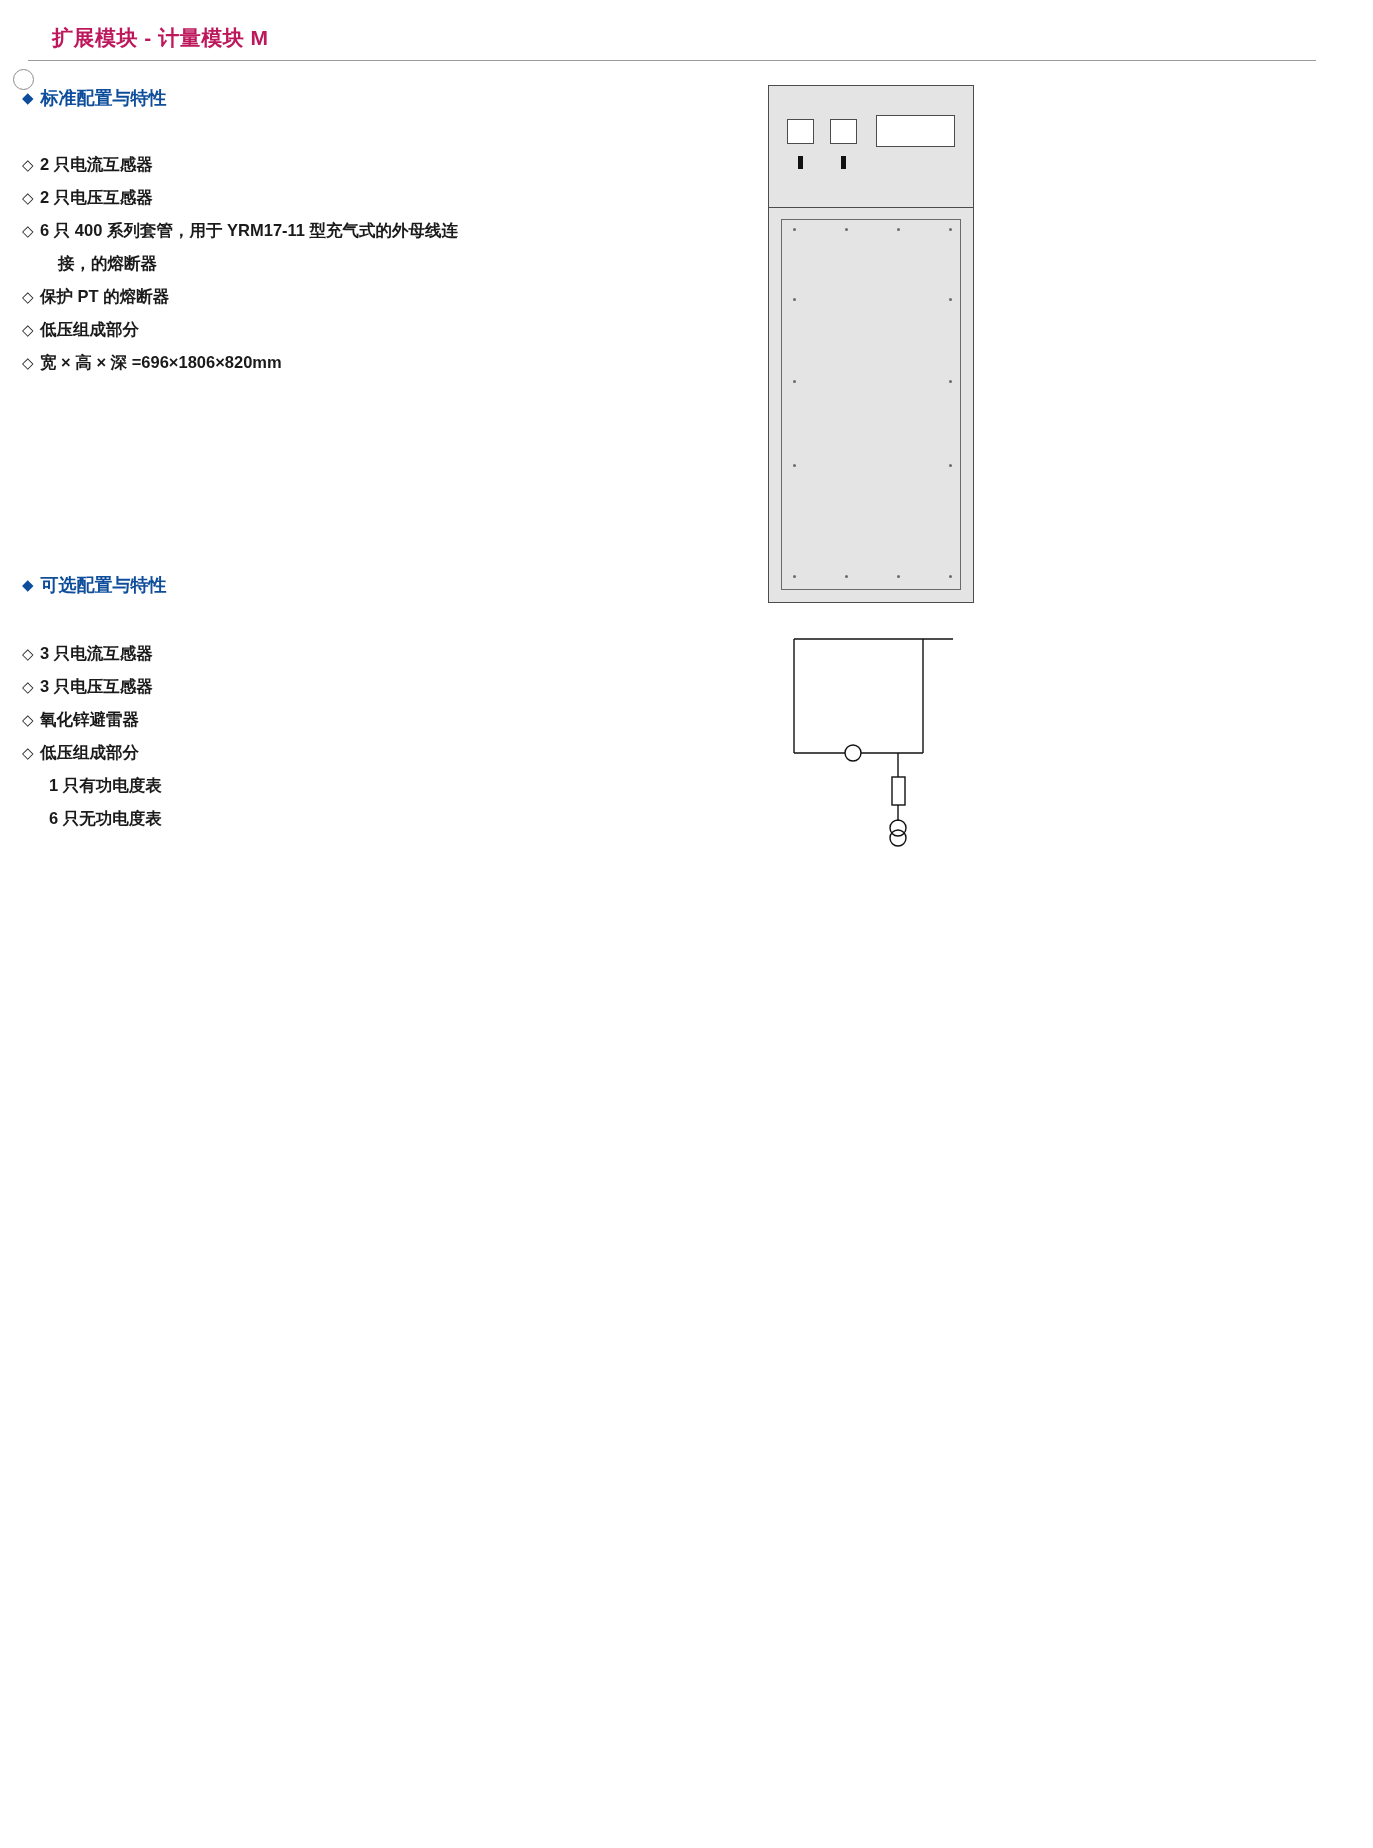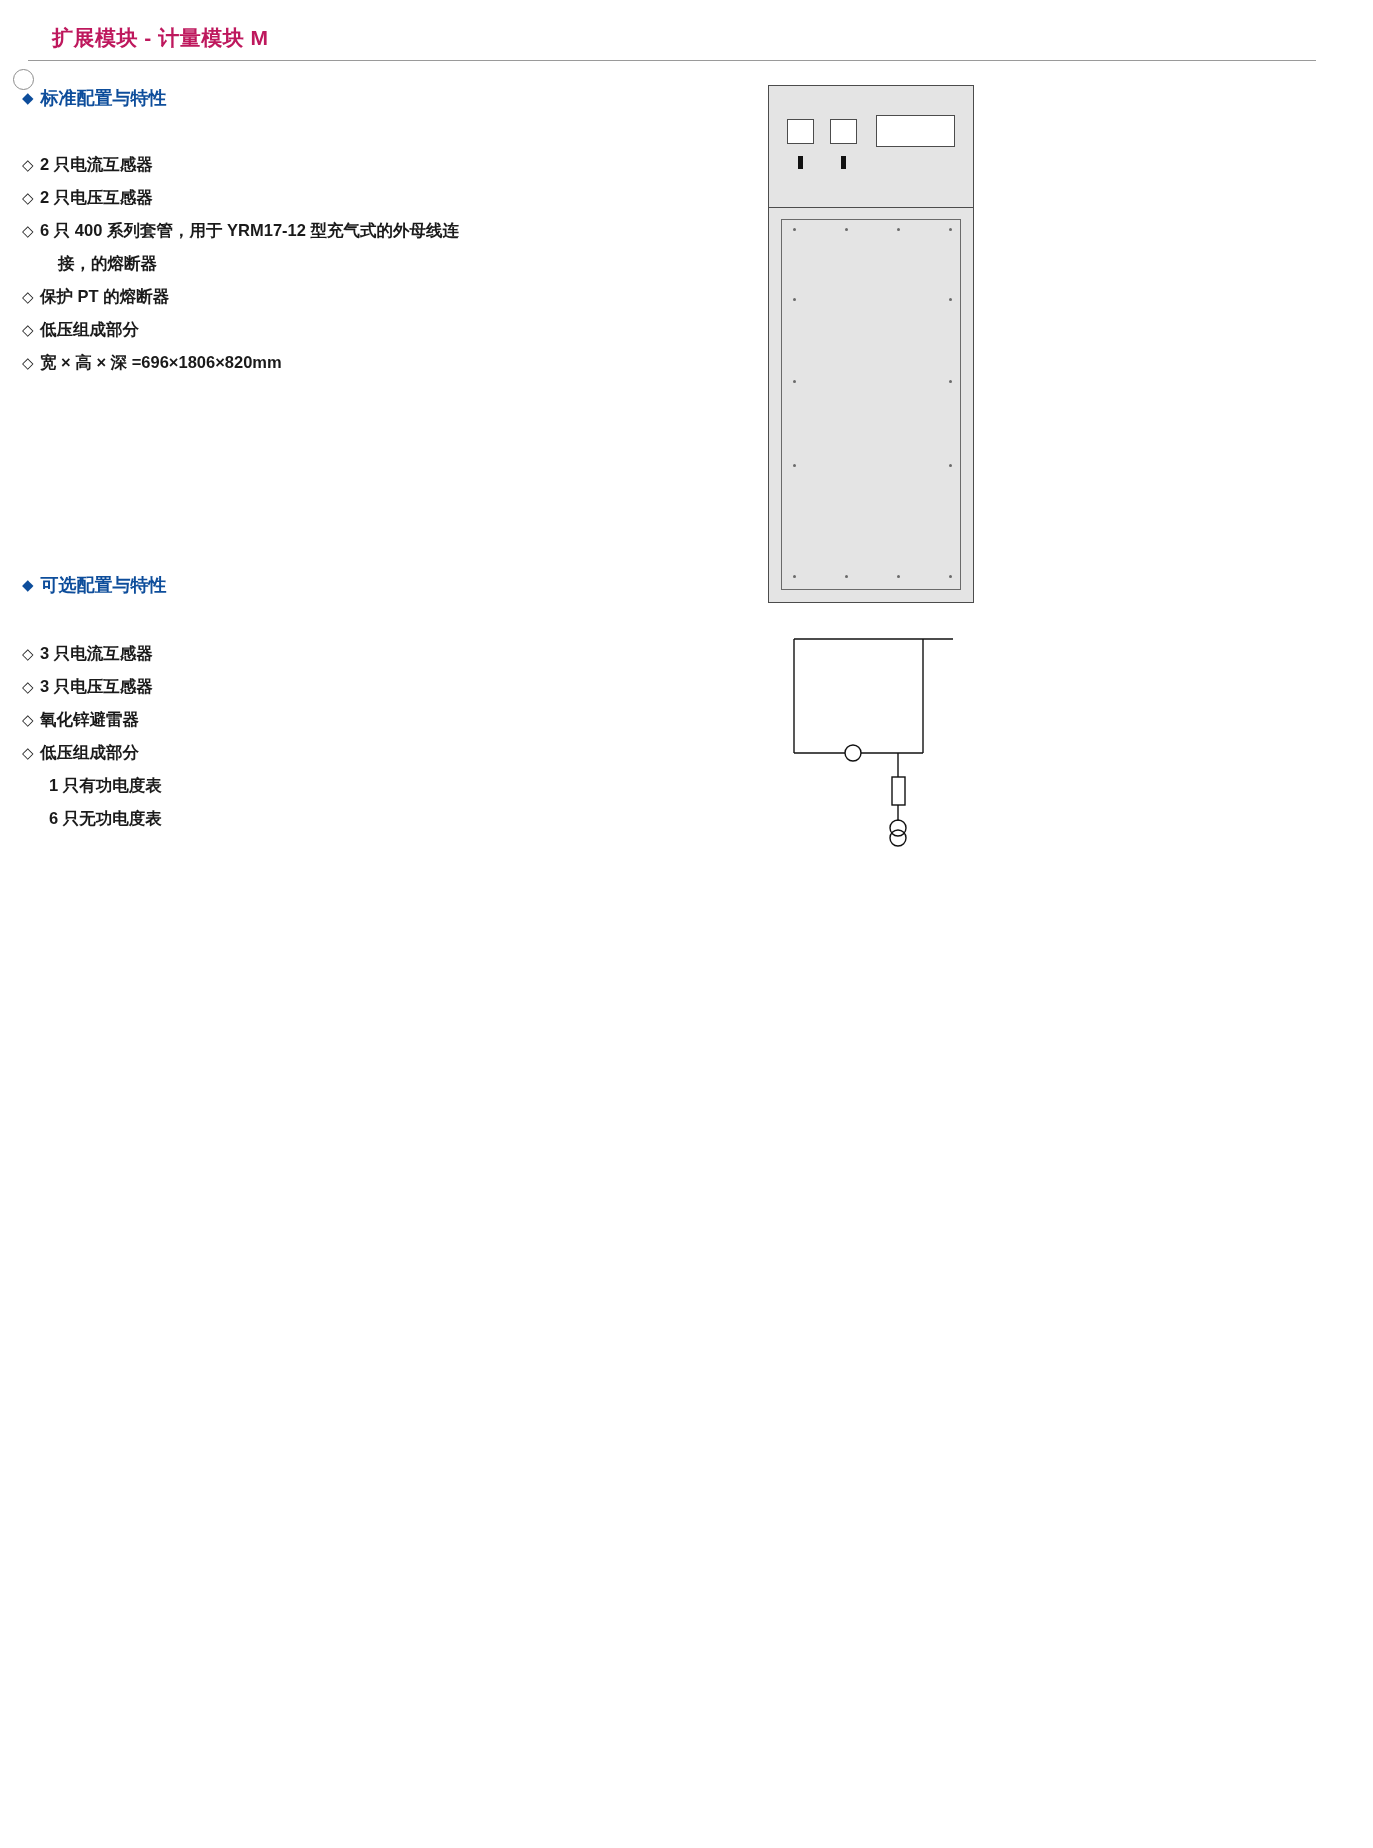--- a/index.html
+++ b/index.html
@@ -190,21 +190,21 @@
   <div class="header-ring"></div>
 </div>
 
 <div class="section-heading" id="heading-standard">
   <span class="diamond-filled">◆</span><span>标准配置与特性</span>
 </div>
 
 <ul class="feature-list" id="list-standard">
   <li><span class="hollow-diamond">◇</span><span>2 只电流互感器</span></li>
   <li><span class="hollow-diamond">◇</span><span>2 只电压互感器</span></li>
-  <li><span class="hollow-diamond">◇</span><span>6 只 400 系列套管，用于 YRM17-12 型充气式的外母线连</span></li>
+  <li><span class="hollow-diamond">◇</span><span>6 只 400 系列套管，用于 YRM17-11 型充气式的外母线连</span></li>
   <li class="cont"><span>接，的熔断器</span></li>
   <li><span class="hollow-diamond">◇</span><span>保护 PT 的熔断器</span></li>
   <li><span class="hollow-diamond">◇</span><span>低压组成部分</span></li>
   <li><span class="hollow-diamond">◇</span><span>宽 × 高 × 深 =696×1806×820mm</span></li>
 </ul>
 
 <div class="section-heading" id="heading-optional">
   <span class="diamond-filled">◆</span><span>可选配置与特性</span>
 </div>
 

